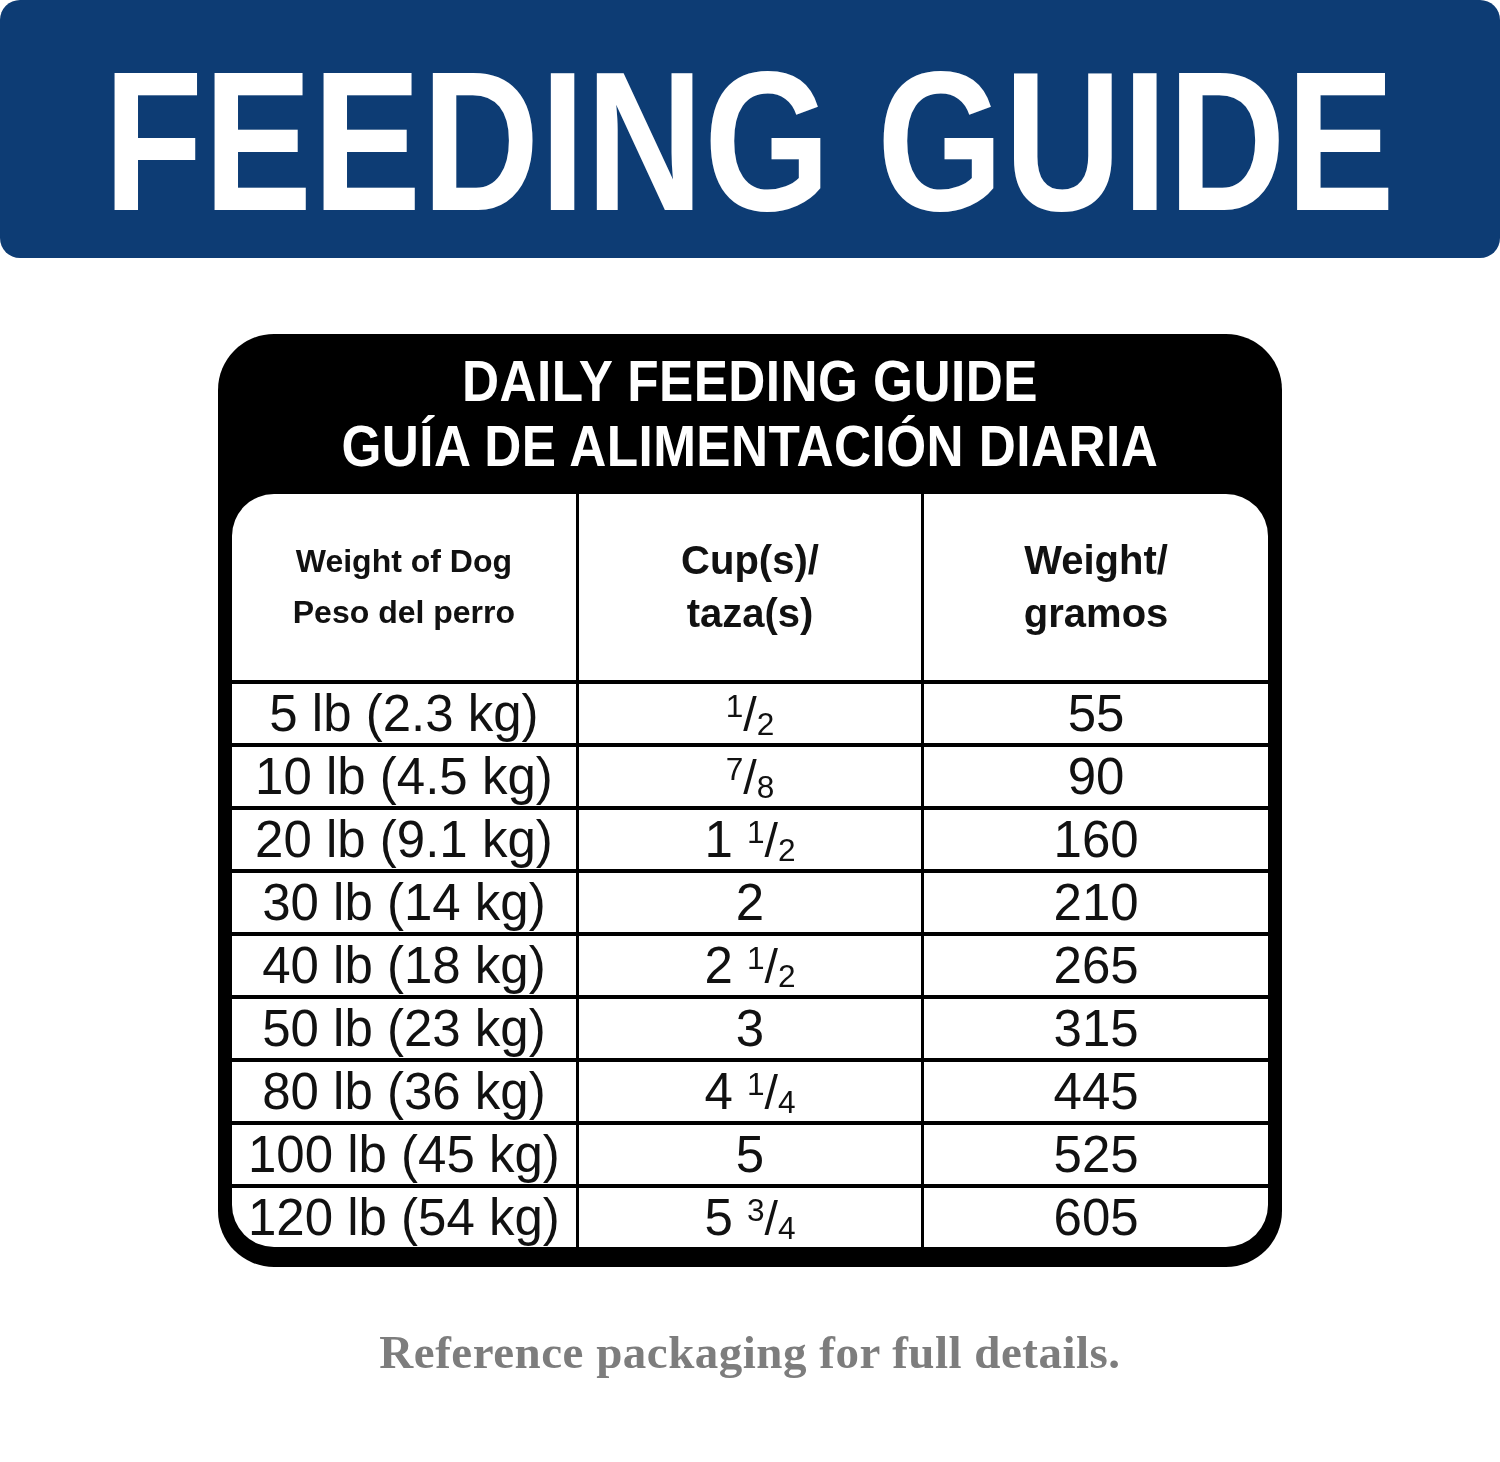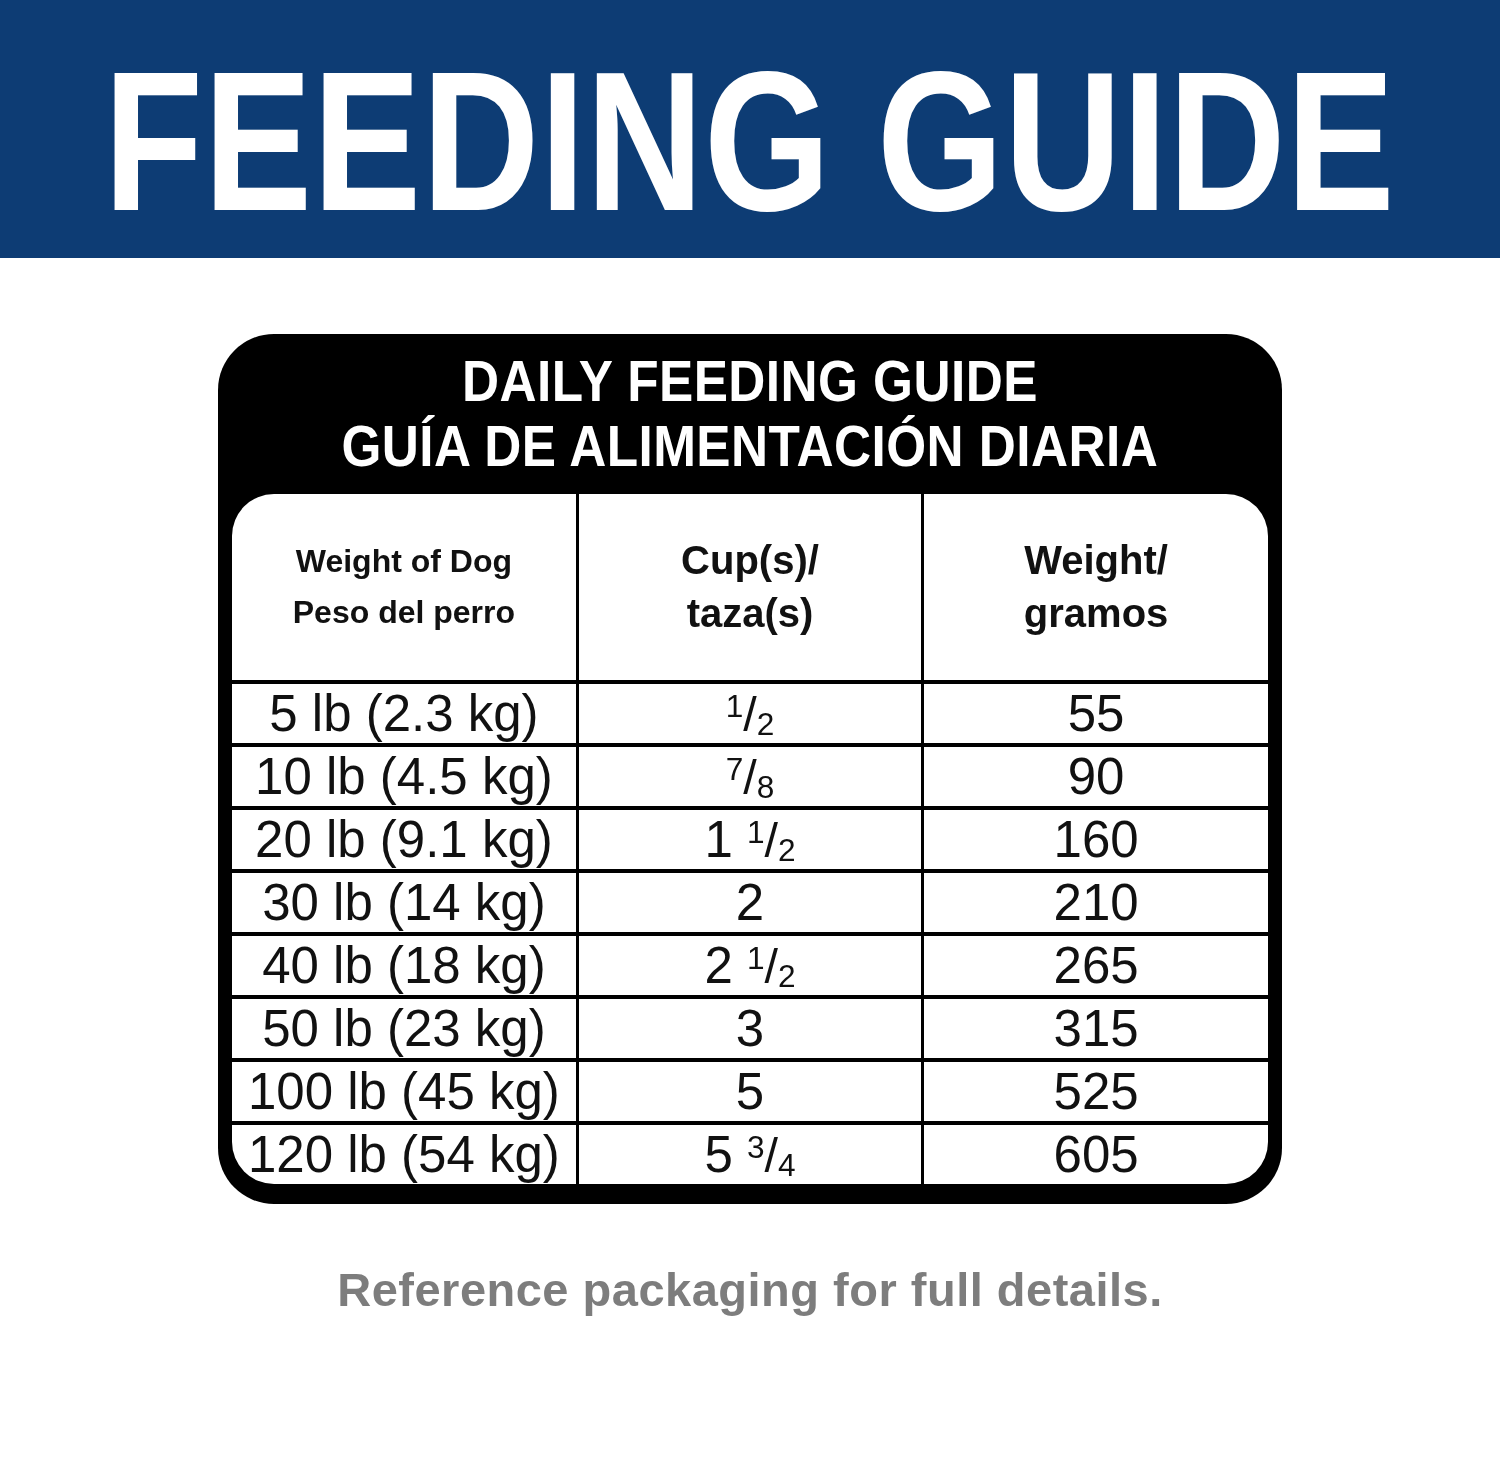--- a/index.html
+++ b/index.html
@@ -23,20 +23,21 @@
 
   
   .banner {
     width: 1500px;
     height: 258px;
     background: var(--banner-blue);
     display: flex;
     align-items: center;
     justify-content: center;
     padding-top: 26px;
+    border-radius: 20px;
   }
   .banner-title {
     display: inline-block;
     color: #ffffff;
     font-size: 198px;
     font-weight: bold;
     letter-spacing: 1px;
     white-space: nowrap;
     transform: scaleX(0.82);
     transform-origin: center;
@@ -122,20 +123,21 @@
   .fr .fd { font-size: 0.62em; vertical-align: -0.12em; }
 
   
   .footer-note {
     margin-top: 58px;
     text-align: center;
     font-size: 47px;
     font-weight: bold;
     color: var(--footer-gray);
     letter-spacing: 0.5px;
+    font-family: Liberation Serif, serif;
   }
 </style>
 </head>
 <body>
 
 <div class="banner">
   <span class="banner-title">FEEDING GUIDE</span>
 </div>
 
 <div class="card">
@@ -187,20 +189,25 @@
             <td>40 lb (18 kg)</td>
             <td>2 <span class="fr"><span class="fn">1</span><span class="fs">/</span><span class="fd">2</span></span></td>
             <td>265</td>
           </tr>
           <tr>
             <td>50 lb (23 kg)</td>
             <td>3</td>
             <td>315</td>
           </tr>
           <tr>
+            <td>80 lb (36 kg)</td>
+            <td>4 <span class="fr"><span class="fn">1</span><span class="fs">/</span><span class="fd">4</span></span></td>
+            <td>445</td>
+          </tr>
+          <tr>
             <td>100 lb (45 kg)</td>
             <td>5</td>
             <td>525</td>
           </tr>
           <tr>
             <td>120 lb (54 kg)</td>
             <td>5 <span class="fr"><span class="fn">3</span><span class="fs">/</span><span class="fd">4</span></span></td>
             <td>605</td>
           </tr>
         </tbody>

